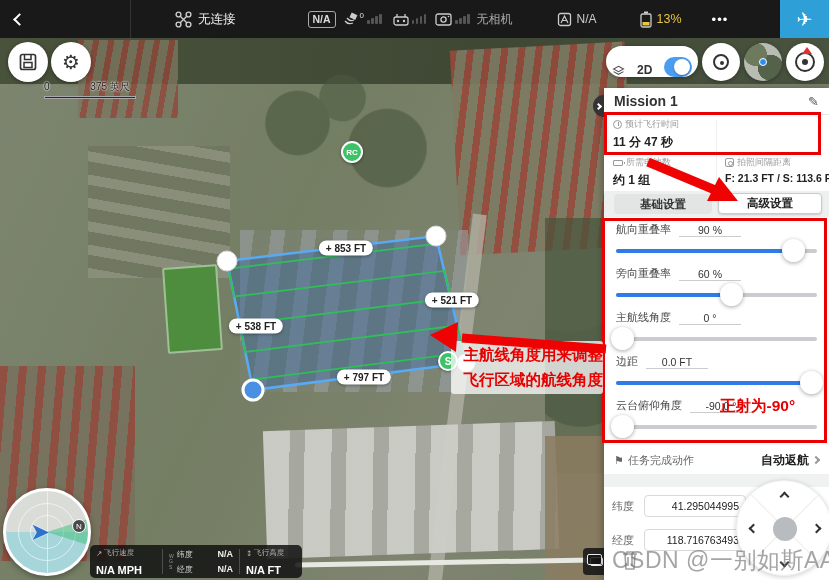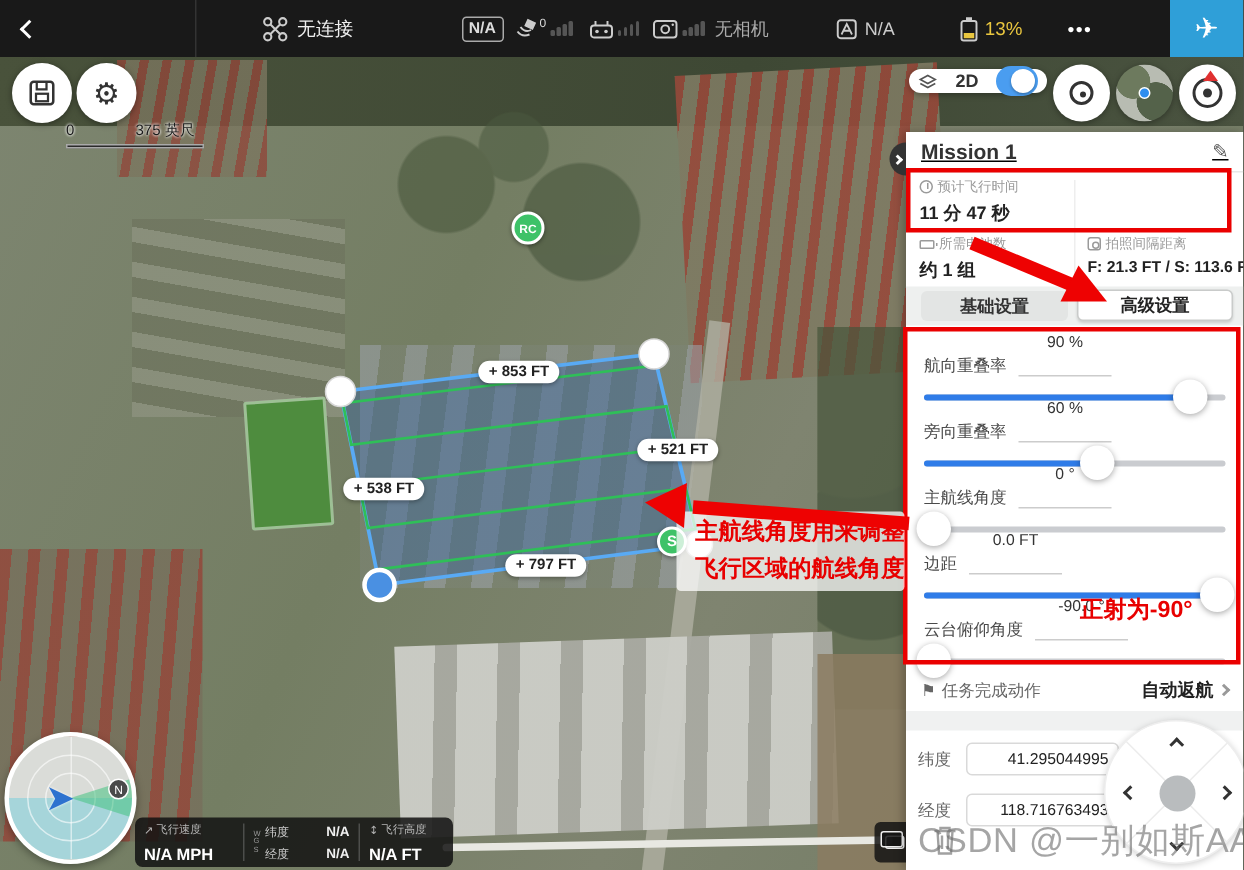--- a/index.html
+++ b/index.html
@@ -26,21 +26,21 @@
 
   
   .roundbtn{position:absolute;width:40px;height:40px;border-radius:50%;background:#fff;z-index:22;
     box-shadow:0 1px 4px rgba(0,0,0,.4);display:flex;align-items:center;justify-content:center;color:#333;}
   
   #scalebar{left:44px;top:80px;z-index:22;font-size:10px;color:#1a1a1a;text-shadow:0 0 2px #fff,0 0 2px #fff;}
   #scalebar .bar{margin-top:2px;width:92px;height:3px;background:#2a2a2a;border:1px solid rgba(255,255,255,.6);}
 
   
   .mc{z-index:22;}
-  #pill2d{left:606px;top:46px;width:92px;height:16px;background:#fff;border-radius:16px;display:flex;align-items:center;
+  #pill2d{left:606px;top:46px;width:92px;height:31px;background:#fff;border-radius:16px;display:flex;align-items:flex-end;
     padding:0 6px;gap:12px;box-shadow:0 1px 4px rgba(0,0,0,.35);}
   #toggle2d{width:36px;height:20px;border-radius:10px;background:#4a9df0;position:relative;}
   #toggle2d i{position:absolute;right:2px;top:2px;width:16px;height:16px;border-radius:50%;background:#fff;box-shadow:0 1px 2px rgba(0,0,0,.3);}
   .mcirc{position:absolute;width:38px;height:38px;border-radius:50%;background:#fff;box-shadow:0 1px 4px rgba(0,0,0,.35);
     display:flex;align-items:center;justify-content:center;}
   .crosshair{width:16px;height:16px;border:2px solid #333;border-radius:50%;position:relative;}
   .crosshair::after{content:"";position:absolute;left:5px;top:5px;width:4px;height:4px;background:#333;border-radius:50%;}
   .crosshair::before{content:"";position:absolute;left:-6px;top:5px;width:26px;height:2px;background:#333;opacity:0;}
 
   
@@ -76,21 +76,21 @@
   #layersbtn{left:583px;top:548px;width:27px;height:27px;border-radius:4px;background:rgba(20,20,20,.85);z-index:24;
     display:flex;align-items:center;justify-content:center;}
   .stackicon{position:relative;width:13px;height:9px;border:1.5px solid #eee;border-radius:2px;}
   .stackicon::before{content:"";position:absolute;left:-4px;top:-4px;width:13px;height:9px;border:1.5px solid #eee;border-radius:2px;background:rgba(20,20,20,.85);}
 
   
   #panel{left:604px;top:88px;width:225px;height:492px;background:#fff;z-index:25;box-shadow:-2px 0 6px rgba(0,0,0,.25);}
   #collapse{position:absolute;left:-11px;top:7px;width:11px;height:22px;background:#333;border-radius:11px 0 0 11px;
     display:flex;align-items:center;justify-content:center;}
   #collapse .chev{width:5px;height:5px;border-width:2px;border-color:#fff;}
-  #phead{height:27px;border-bottom:1px solid #e8e8e8;display:flex;align-items:center;padding:4px 10px;text-decoration:underline;}
+  #phead{height:27px;border-bottom:1px solid #e8e8e8;display:flex;align-items:center;padding:4px 10px;}
   #phead .title{font-size:14px;font-weight:bold;color:#333;flex:1;}
   #phead .pencil{color:#555;font-size:13px;}
   .stats{position:absolute;left:0;top:27px;width:225px;height:76px;}
   .stats .vdiv{position:absolute;left:112px;top:5px;width:1px;height:66px;background:#eee;}
   .scell{position:absolute;width:110px;height:38px;padding:3px 0 0 9px;}
   .scell .slab{font-size:9px;color:#9a9a9a;display:flex;align-items:center;gap:3px;white-space:nowrap;}
   .scell .sval{font-size:12px;font-weight:bold;color:#222;margin-top:3px;white-space:nowrap;}
   .micon{display:inline-block;width:9px;height:9px;border:1.2px solid #9a9a9a;border-radius:50%;position:relative;}
   .micon.sq{border-radius:2px;}
   .micon.sq::after{content:"";position:absolute;left:2px;top:2px;width:3px;height:3px;border:1px solid #9a9a9a;border-radius:50%;}
@@ -99,21 +99,21 @@
   .micon.bat::after{content:"";position:absolute;right:-3px;top:1px;width:1.5px;height:2px;background:#9a9a9a;}
   #tabsrow{position:absolute;left:0;top:103px;width:225px;height:26px;background:#eef0ef;}
   #tab-basic{position:absolute;left:10px;top:3px;width:98px;height:20px;background:#e3e5e4;border-radius:4px;
     font-size:11.5px;font-weight:bold;color:#333;display:flex;align-items:center;justify-content:center;}
   #tab-adv{position:absolute;left:114px;top:2px;width:104px;height:21px;background:#fff;border:1px solid #c9cbca;border-radius:4px;
     font-size:11.5px;font-weight:bold;color:#222;display:flex;align-items:center;justify-content:center;box-shadow:0 1px 2px rgba(0,0,0,.15);}
   #sliders{position:absolute;left:0;top:130px;width:225px;height:226px;}
   .srow{position:absolute;left:12px;width:201px;height:40px;}
   .srow .top{display:flex;align-items:flex-end;gap:8px;}
   .srow .lbl{font-size:11px;color:#4a4a4a;white-space:nowrap;}
-  .srow .vfield{min-width:62px;text-align:center;font-size:10.5px;color:#333;border-bottom:1px solid #ccc;padding:0 2px 16px;}
+  .srow .vfield{min-width:62px;text-align:center;font-size:10.5px;color:#333;border-bottom:1px solid #ccc;padding:0 2px 0;}
   .track{position:relative;height:24px;margin-top:2px;}
   .rail{position:absolute;left:0;right:0;top:10px;height:3.5px;background:#caccd0;border-radius:2px;}
   .fill{position:absolute;left:0;top:10px;height:3.5px;background:#2f7ce8;border-radius:2px;}
   .knob{position:absolute;top:0;width:23px;height:23px;margin-left:-11px;border-radius:50%;background:#fff;
     box-shadow:0 1px 4px rgba(0,0,0,.35);}
   #finishrow{position:absolute;left:0;top:360px;width:225px;height:24px;display:flex;align-items:center;padding:0 10px;gap:4px;}
   #finishrow .lbl{font-size:11px;color:#666;flex:1;}
   #finishrow .val{font-size:12px;font-weight:bold;color:#222;margin-left:16px;}
   #thickband{position:absolute;left:0;top:386px;width:225px;height:13px;background:#f0f1f1;}
   .crow{position:absolute;left:8px;width:140px;height:24px;display:flex;align-items:center;gap:6px;}

